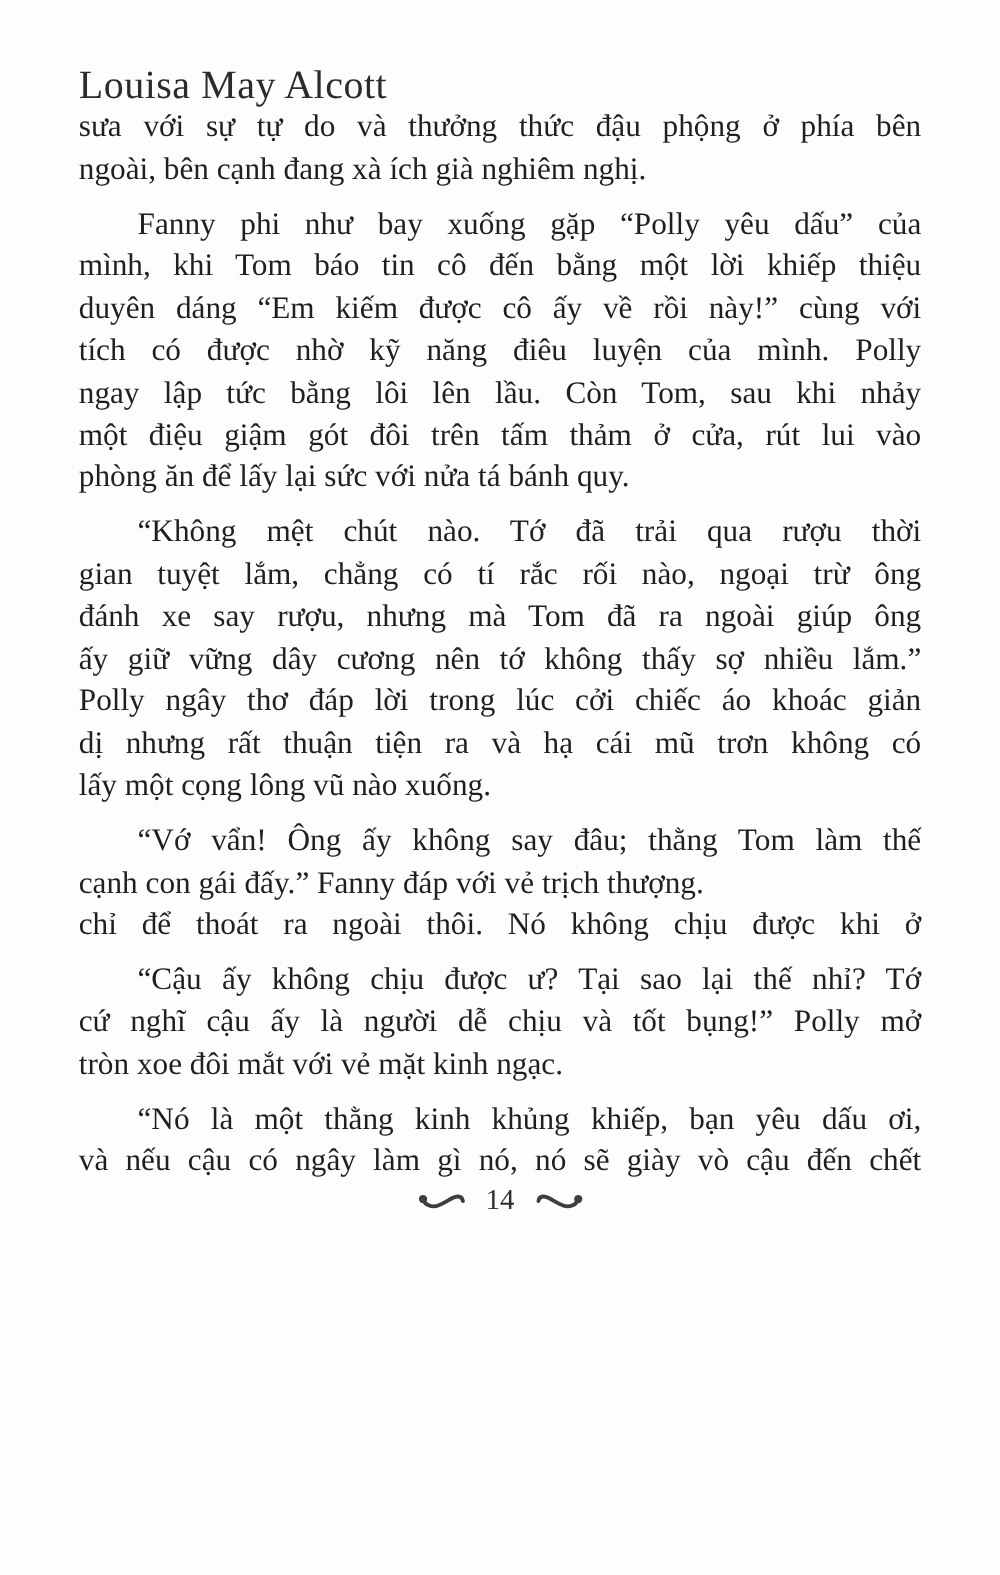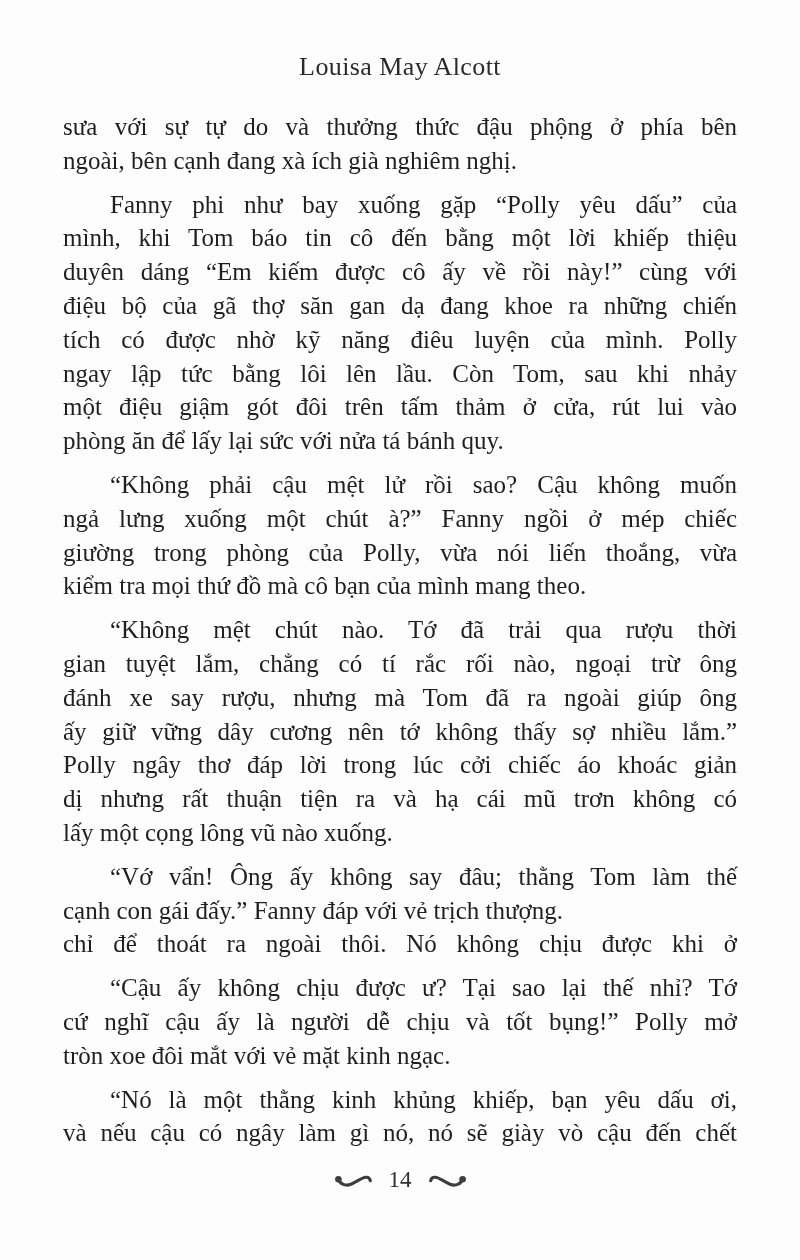--- a/index.html
+++ b/index.html
@@ -10,40 +10,38 @@
   body{
     background:var(--bg);
     color:var(--text);
     font-family:"Liberation Serif","DejaVu Serif",serif;
     overflow:hidden;
   }
   .page{ width:800px; height:1260px; padding:0 63px; }
 
   .running-header{
     margin-top:49px;
-    text-align:center;
-    font-size:26px;
+    text-align:left;
+    font-size:32px;
     line-height:36px;
     letter-spacing:.4px;
     color:var(--header);
   }
 
   .body-text{
-    margin-top:25px;
     font-size:25px;
     line-height:33.8px;
   }
   .para{ margin-bottom:10px; }
   .para:last-child{ margin-bottom:0; }
   .line{ text-align:justify; text-justify:inter-word; white-space:normal; }
   .line.fill{ text-align-last:justify; }
   .line.first-indent{ padding-left:47px; }
 
   .page-footer{
-    margin-top:16px;
     display:flex;
     align-items:center;
     justify-content:center;
     gap:17px;
   }
   .page-number{
     font-size:23px;
     color:#2e2e2e;
     line-height:28px;
   }
@@ -60,31 +58,24 @@
 
   <div class="body-text" id="body-text">
       <div class="para">
         <div class="line fill">sưa với sự tự do và thưởng thức đậu phộng ở phía bên</div>
         <div class="line">ngoài, bên cạnh đang xà ích già nghiêm nghị.</div>
       </div>
       <div class="para">
         <div class="line fill first-indent">Fanny phi như bay xuống gặp “Polly yêu dấu” của</div>
         <div class="line fill">mình, khi Tom báo tin cô đến bằng một lời khiếp thiệu</div>
         <div class="line fill">duyên dáng “Em kiếm được cô ấy về rồi này!” cùng với</div>
-        <div class="line fill">điệu bộ của gã thợ săn gan dạ đang khoe ra những chiến</div>
         <div class="line fill">tích có được nhờ kỹ năng điêu luyện của mình. Polly</div>
         <div class="line fill">ngay lập tức bằng lôi lên lầu. Còn Tom, sau khi nhảy</div>
         <div class="line fill">một điệu giậm gót đôi trên tấm thảm ở cửa, rút lui vào</div>
         <div class="line">phòng ăn để lấy lại sức với nửa tá bánh quy.</div>
-      </div>
-      <div class="para">
-        <div class="line fill first-indent">“Không phải cậu mệt lử rồi sao? Cậu không muốn</div>
-        <div class="line fill">ngả lưng xuống một chút à?” Fanny ngồi ở mép chiếc</div>
-        <div class="line fill">giường trong phòng của Polly, vừa nói liến thoắng, vừa</div>
-        <div class="line">kiểm tra mọi thứ đồ mà cô bạn của mình mang theo.</div>
       </div>
       <div class="para">
         <div class="line fill first-indent">“Không mệt chút nào. Tớ đã trải qua rượu thời</div>
         <div class="line fill">gian tuyệt lắm, chẳng có tí rắc rối nào, ngoại trừ ông</div>
         <div class="line fill">đánh xe say rượu, nhưng mà Tom đã ra ngoài giúp ông</div>
         <div class="line fill">ấy giữ vững dây cương nên tớ không thấy sợ nhiều lắm.”</div>
         <div class="line fill">Polly ngây thơ đáp lời trong lúc cởi chiếc áo khoác giản</div>
         <div class="line fill">dị nhưng rất thuận tiện ra và hạ cái mũ trơn không có</div>
         <div class="line">lấy một cọng lông vũ nào xuống.</div>
       </div>

